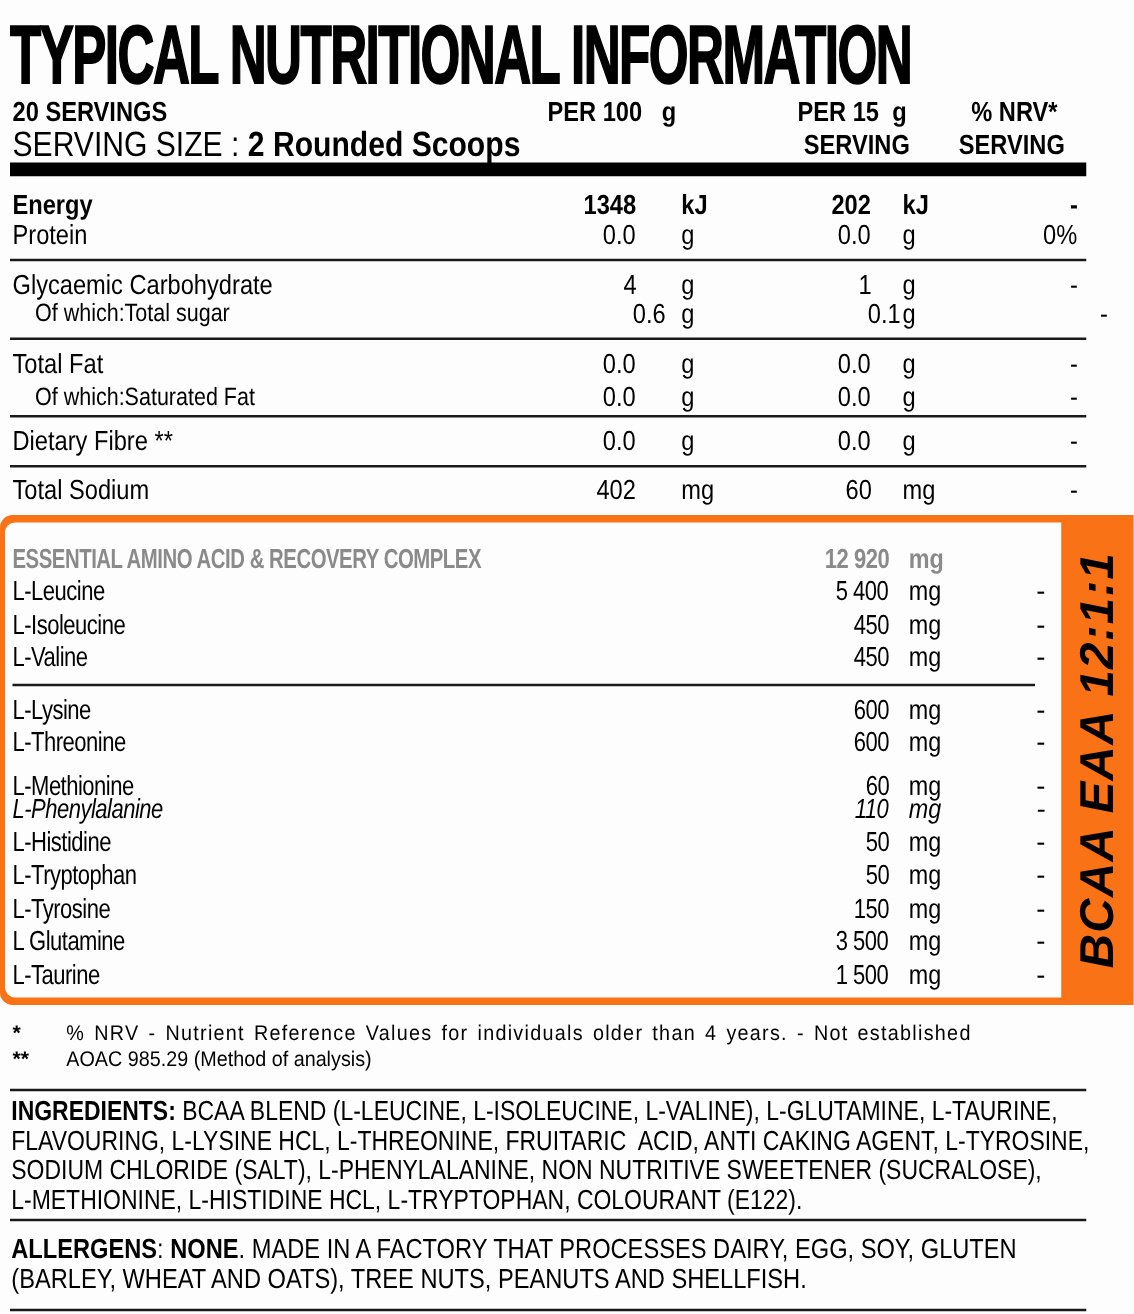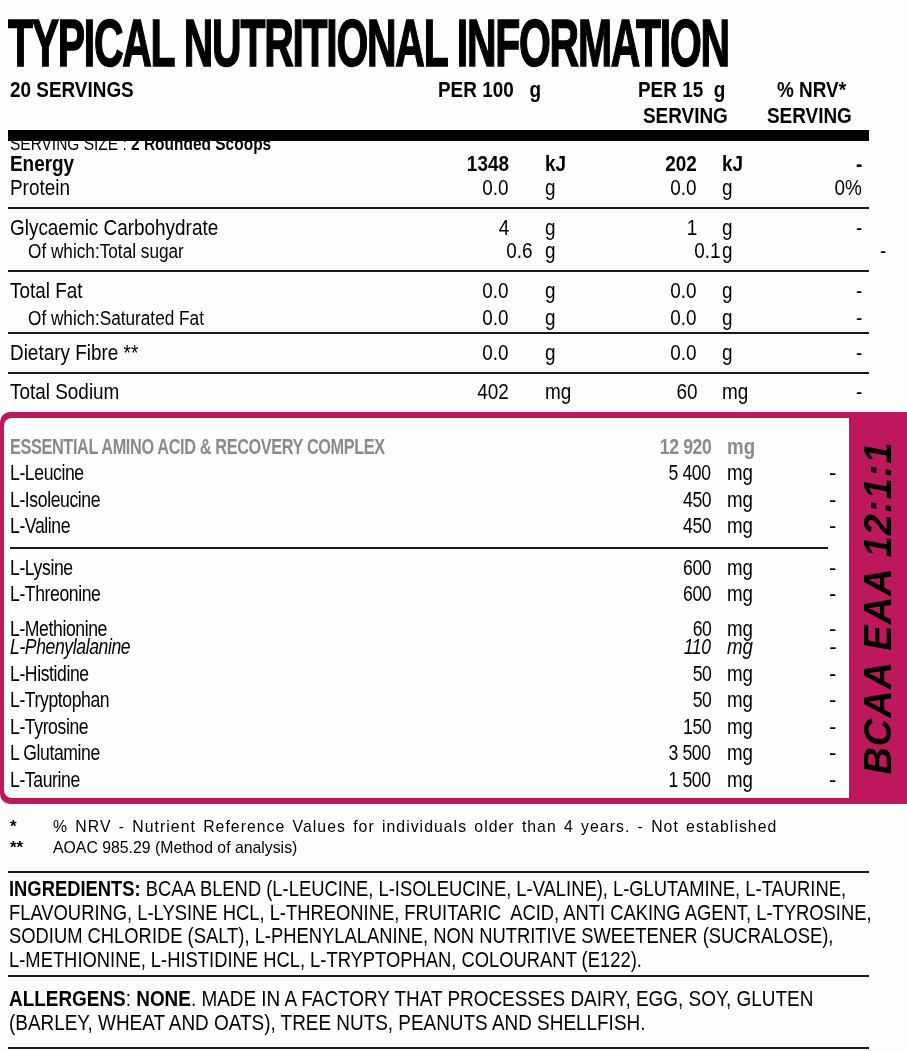--- a/index.html
+++ b/index.html
@@ -7,36 +7,36 @@
     width: 907px; height: 1051px; position: relative; overflow: hidden;
     font-family: "Liberation Sans", "DejaVu Sans", sans-serif; color: #000;
   }
   .abs { position: absolute; white-space: nowrap; }
   .title {
     left: 8px; top: 10px; font-size: 66px; font-weight: 900; line-height: 66px;
     letter-spacing: -2px; transform: scaleX(0.62); transform-origin: left top;
     -webkit-text-stroke: 1.5px #000;
   }
   .hdr { font-size: 22px; font-weight: bold; line-height: 26px; text-align: center; }
-  .hdr-reg { font-size: 18px; font-weight: normal; line-height: 26px; margin-top: 28px; }
+  .hdr-reg { font-size: 28px; font-weight: normal; line-height: 26px; }
   .sq { transform: scaleX(0.86); transform-origin: left top; display: inline-block; }
   .rule-heavy { position: absolute; left: 8px; width: 861px; top: 130px; height: 11px; background: #000; }
   .rule { position: absolute; left: 8px; width: 861px; height: 2px; background: #1a1a1a; }
   .row { position: absolute; left: 0; width: 870px; height: 24px; font-size: 22px; line-height: 24px; }
   .row .lbl { position: absolute; left: 10px; transform: scaleX(0.86); transform-origin: left top; }
   .row .lbl.sub { left: 28px; }
   .row .v1 { position: absolute; right: 361px; text-align: right; transform: scaleX(0.86); transform-origin: right top; }
   .row .u1 { position: absolute; left: 545px; transform: scaleX(0.86); transform-origin: left top; }
   .row .v2 { position: absolute; right: 173px; text-align: right; transform: scaleX(0.86); transform-origin: right top; }
   .row .u2 { position: absolute; left: 722px; transform: scaleX(0.86); transform-origin: left top; }
   .row .nrv { position: absolute; right: 8px; text-align: right; transform: scaleX(0.86); transform-origin: right top; }
 
   .amino-frame {
     position: absolute; left: 0; top: 412px; width: 907px; height: 392px;
-    background: #be185d; border-radius: 10px 0 0 10px;
+    background: #f97316; border-radius: 10px 0 0 10px;
   }
   .amino-inner {
     position: absolute; left: 4px; top: 6px; width: 845px; height: 380px;
     background: #fdfdfd; border-radius: 8px 0 0 8px;
   }
   .amino-side {
     position: absolute; left: 850px; top: 0; width: 57px; height: 392px;
   }
   .amino-side-text {
     position: absolute; left: 28px; top: 196px; font-size: 38px; font-weight: 900;

